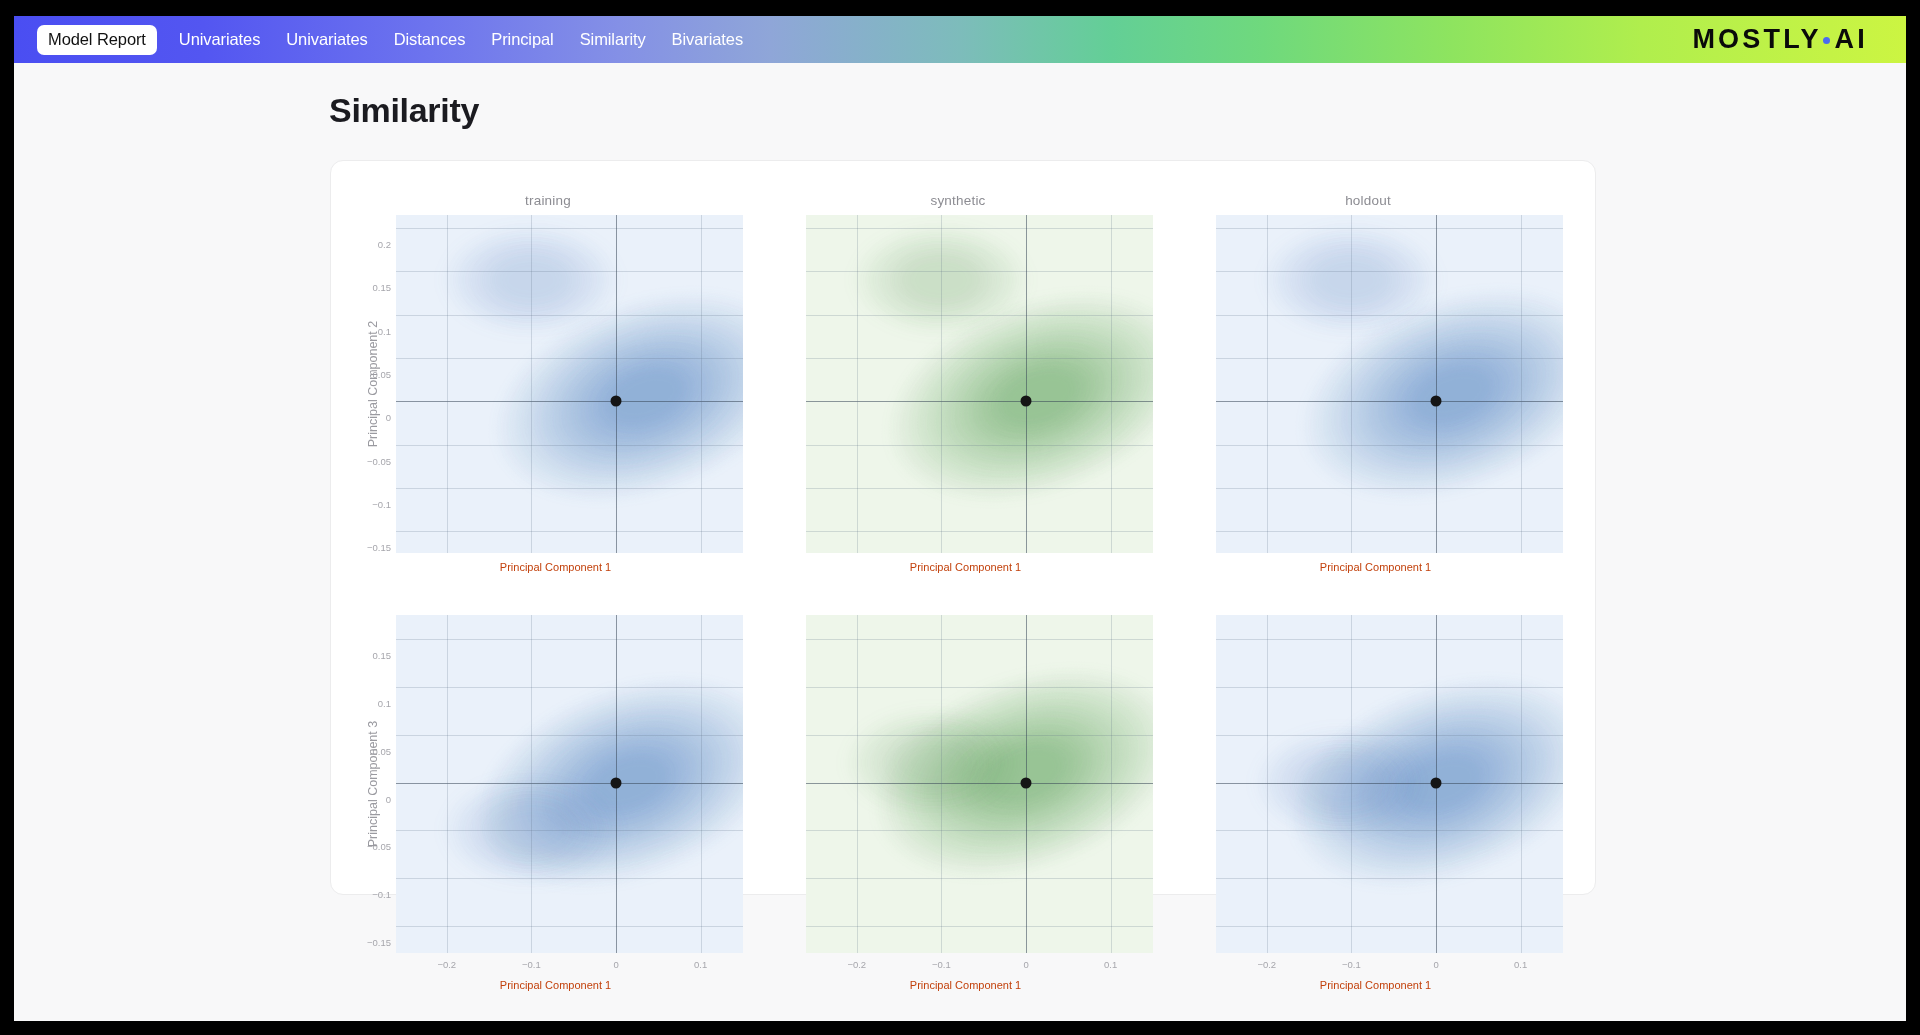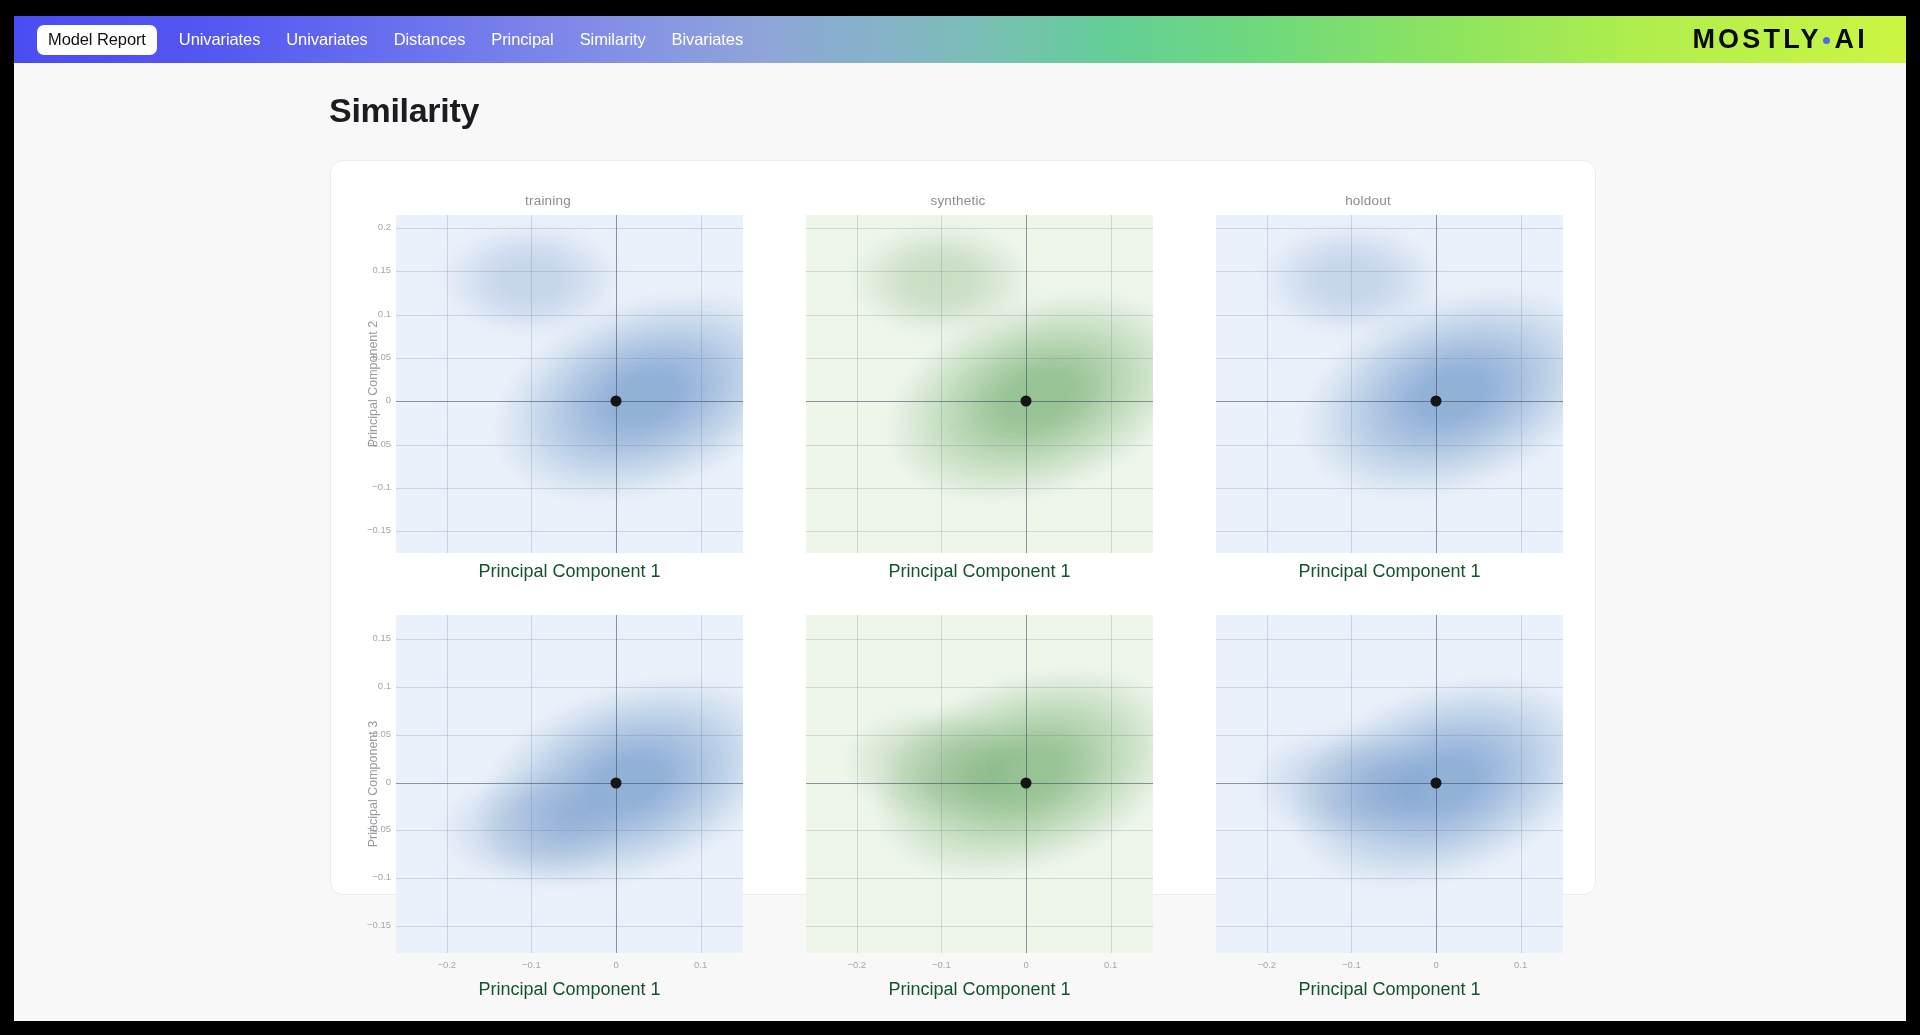--- a/index.html
+++ b/index.html
@@ -143,21 +143,21 @@
   .ytick {
     position: absolute;
     right: 0;
     font-size: 9.5px;
     color: #a6a6ac;
     transform: translateY(-50%);
     white-space: nowrap;
   }
   .ytick-col {
     position: absolute;
-    left: 12px; top: 20px;
+    left: 12px; top: 38px;
     width: 36px; height: 338px;
   }
   .xtick {
     position: absolute;
     font-size: 9.5px;
     color: #a6a6ac;
     transform: translateX(-50%);
     white-space: nowrap;
   }
   .xtick-row {
@@ -170,24 +170,24 @@
     left: -60px; top: 50%;
     width: 180px;
     text-align: center;
     font-size: 12.5px;
     color: #9a9aa0;
     transform: translateY(-50%) rotate(-90deg);
     white-space: nowrap;
   }
   .xlabel {
     position: absolute;
-    left: 53px; width: 347px;
+    left: 39px; width: 347px;
     text-align: center;
-    font-size: 18px;
-    color: #14532d;
+    font-size: 11px;
+    color: #c2410c;
     white-space: nowrap;
   }
 </style>
 </head>
 <body>
 
 <div class="navbar">
   <div class="nav-left">
     <div class="nav-brand-btn">Model Report</div>
     <a class="nav-link">Univariates</a>

